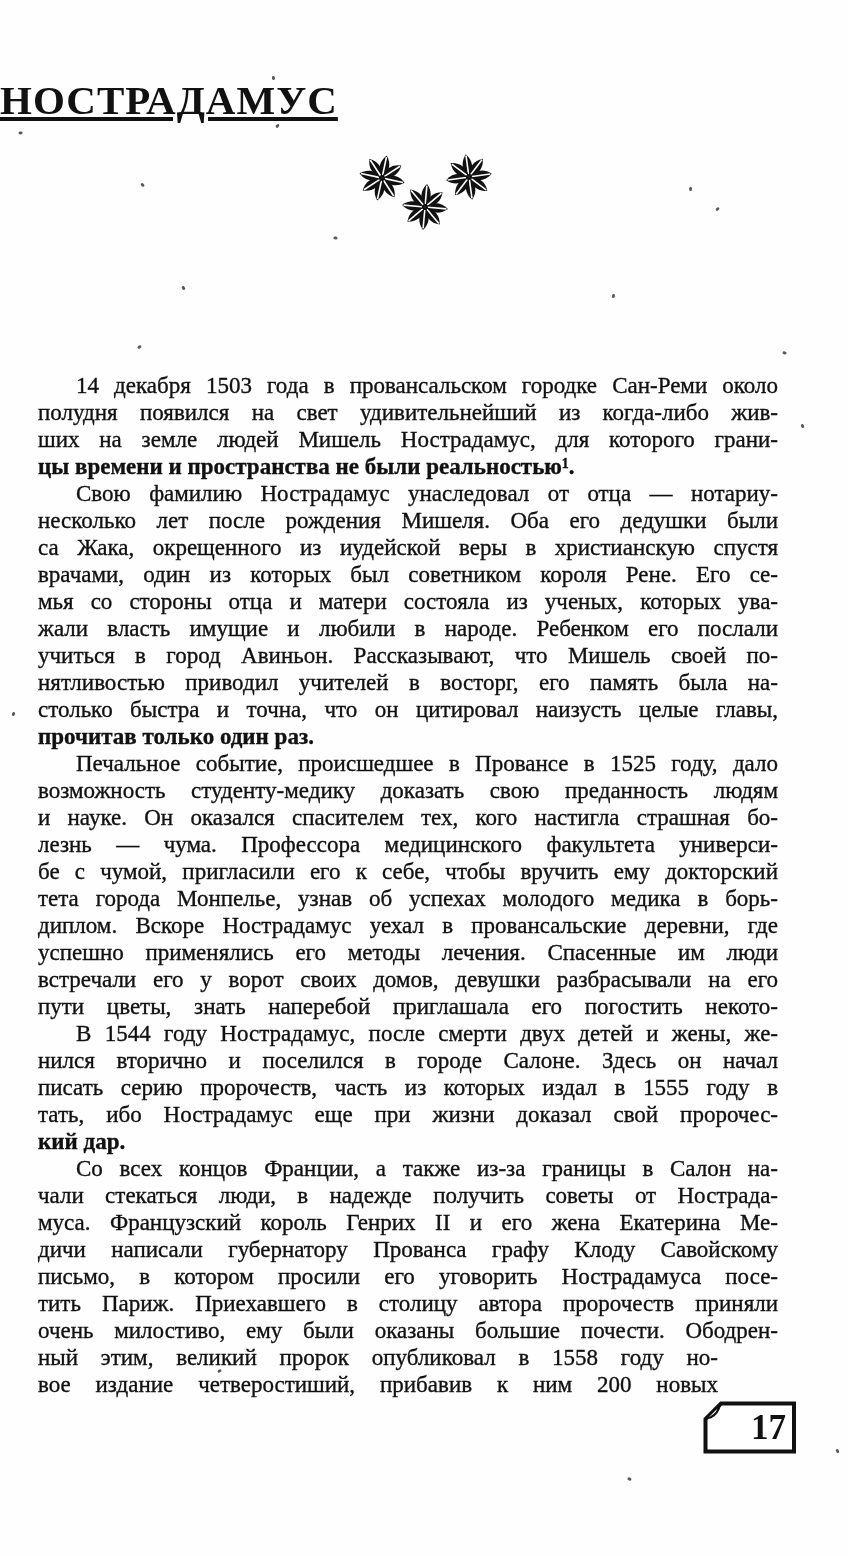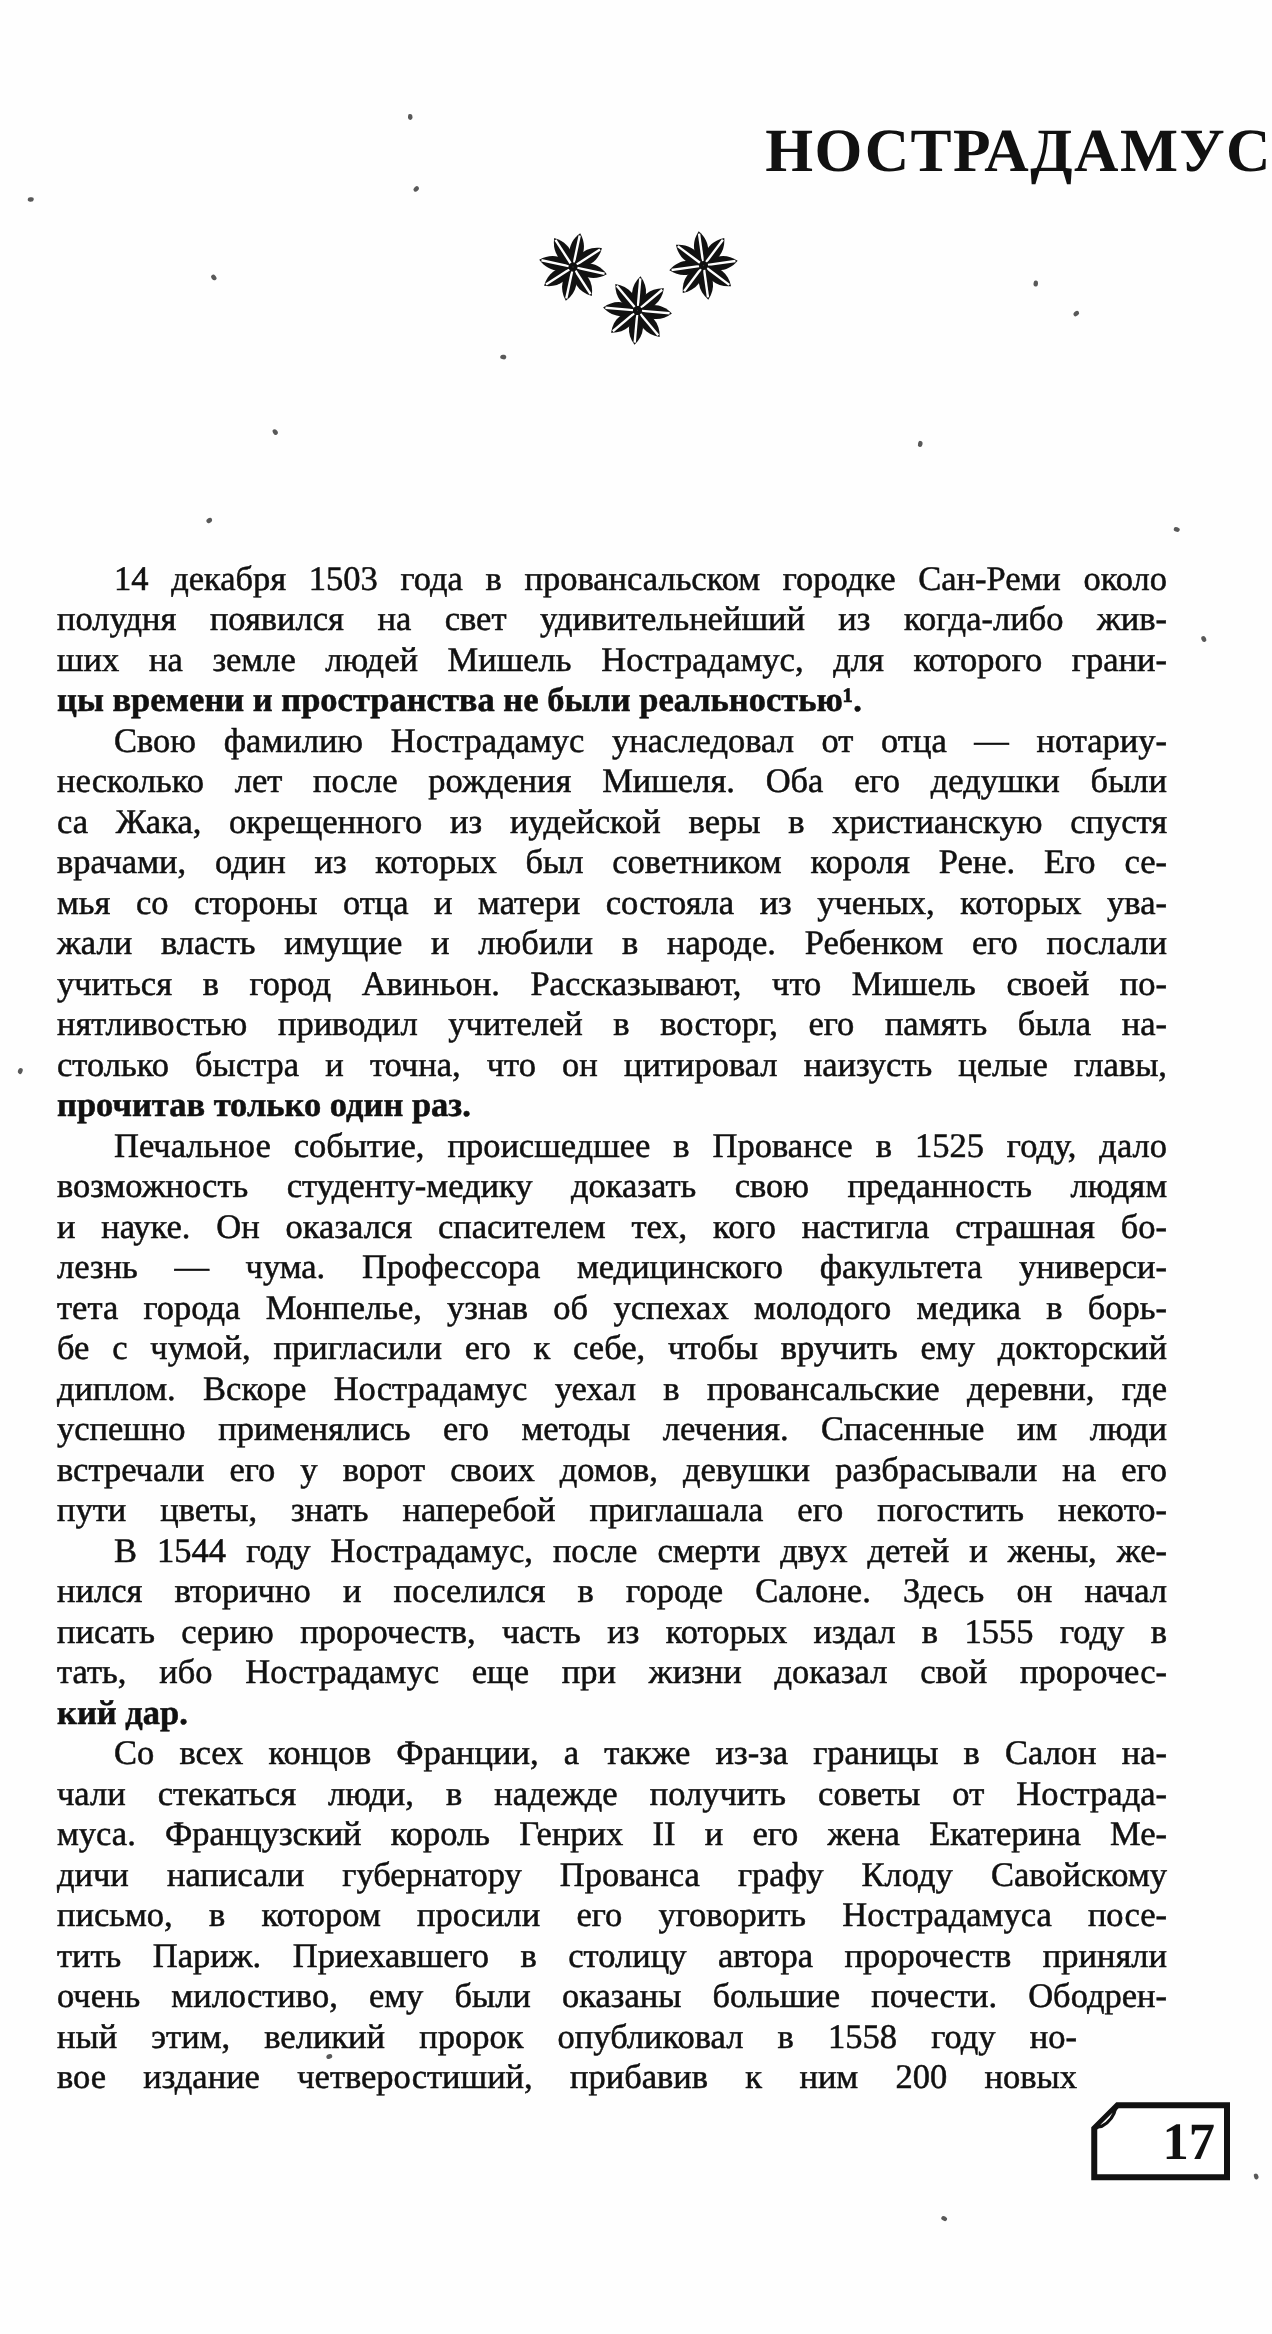--- a/index.html
+++ b/index.html
@@ -12,26 +12,27 @@
     margin: 0 auto;
     background: var(--paper, #fefefe);
     color: var(--ink, #111111);
     font-family: "Liberation Serif", "DejaVu Serif", serif;
     overflow: hidden;
   }
   .title {
     position: absolute;
     top: 80px; left: 0; right: 0;
     margin: 0;
-    text-align: right;
+    text-align: left;
     font-size: 41px;
     font-weight: bold;
     letter-spacing: 1px;
     line-height: 1;
     color: var(--ink, #111111);
+    text-decoration: underline;
   }
   .ornament {
     position: absolute;
     left: 350px; top: 145px;
     width: 160px; height: 95px;
   }
   .body-text {
     position: absolute;
     left: 38px; top: 372px;
     width: 740px;
@@ -48,21 +49,21 @@
   }
   .line.lastline {
     text-align-last: left;
     white-space: normal;
     font-weight: bold;
   }
   .line.indent { text-indent: 38px; }
   .line.narrow { margin-right: 60px; }
   .pagenum {
     position: absolute;
-    left: 726px; top: 1400px;
+    left: 702px; top: 1400px;
     width: 96px; height: 56px;
   }
   .pagenum svg { position: absolute; left: 0; top: 0; }
   .pagenum .num {
     position: absolute;
     right: 12px; top: 6px;
     font-size: 35px;
     font-weight: bold;
     line-height: 44px;
     color: var(--ink, #111111);
@@ -119,22 +120,22 @@
       <div class="line">мья со стороны отца и матери состояла из ученых, которых ува-</div>
       <div class="line">жали власть имущие и любили в народе. Ребенком его послали</div>
       <div class="line">учиться в город Авиньон. Рассказывают, что Мишель своей по-</div>
       <div class="line">нятливостью приводил учителей в восторг, его память была на-</div>
       <div class="line">столько быстра и точна, что он цитировал наизусть целые главы,</div>
       <div class="line lastline">прочитав только один раз.</div>
       <div class="line indent">Печальное событие, происшедшее в Провансе в 1525 году, дало</div>
       <div class="line">возможность студенту-медику доказать свою преданность людям</div>
       <div class="line">и науке. Он оказался спасителем тех, кого настигла страшная бо-</div>
       <div class="line">лезнь — чума. Профессора медицинского факультета универси-</div>
+      <div class="line">бе с чумой, пригласили его к себе, чтобы вручить ему докторский</div>
       <div class="line">тета города Монпелье, узнав об успехах молодого медика в борь-</div>
-      <div class="line">бе с чумой, пригласили его к себе, чтобы вручить ему докторский</div>
       <div class="line">диплом. Вскоре Нострадамус уехал в провансальские деревни, где</div>
       <div class="line">успешно применялись его методы лечения. Спасенные им люди</div>
       <div class="line">встречали его у ворот своих домов, девушки разбрасывали на его</div>
       <div class="line">пути цветы, знать наперебой приглашала его погостить некото-</div>
       <div class="line indent">В 1544 году Нострадамус, после смерти двух детей и жены, же-</div>
       <div class="line">нился вторично и поселился в городе Салоне. Здесь он начал</div>
       <div class="line">писать серию пророчеств, часть из которых издал в 1555 году в</div>
       <div class="line">тать, ибо Нострадамус еще при жизни доказал свой пророчес-</div>
       <div class="line lastline">кий дар.</div>
       <div class="line indent">Со всех концов Франции, а также из-за границы в Салон на-</div>

